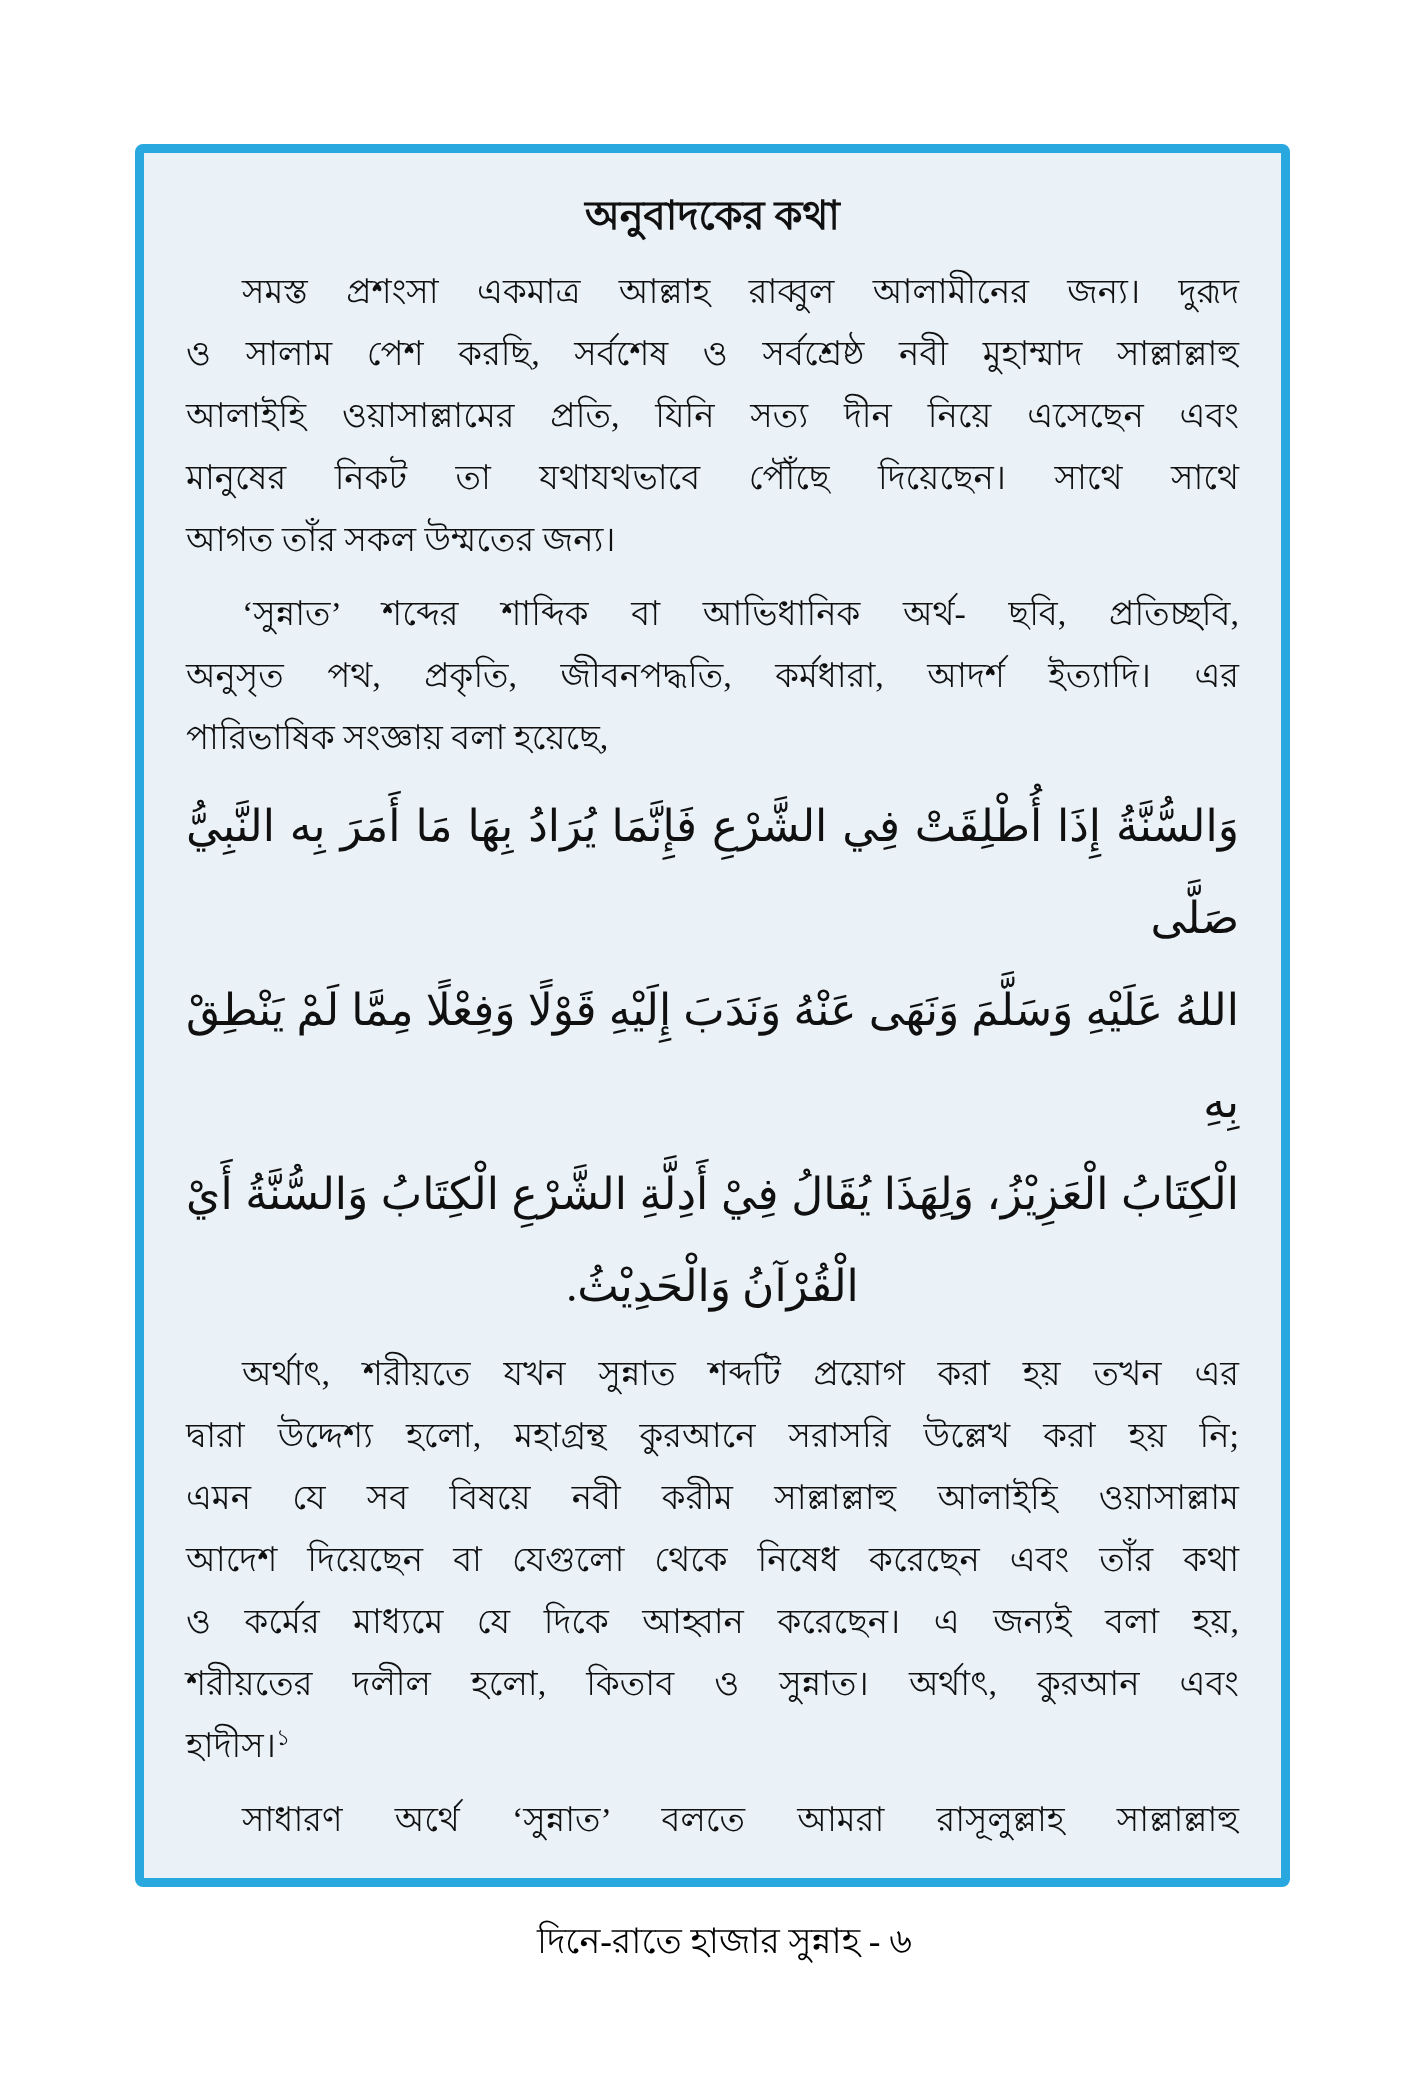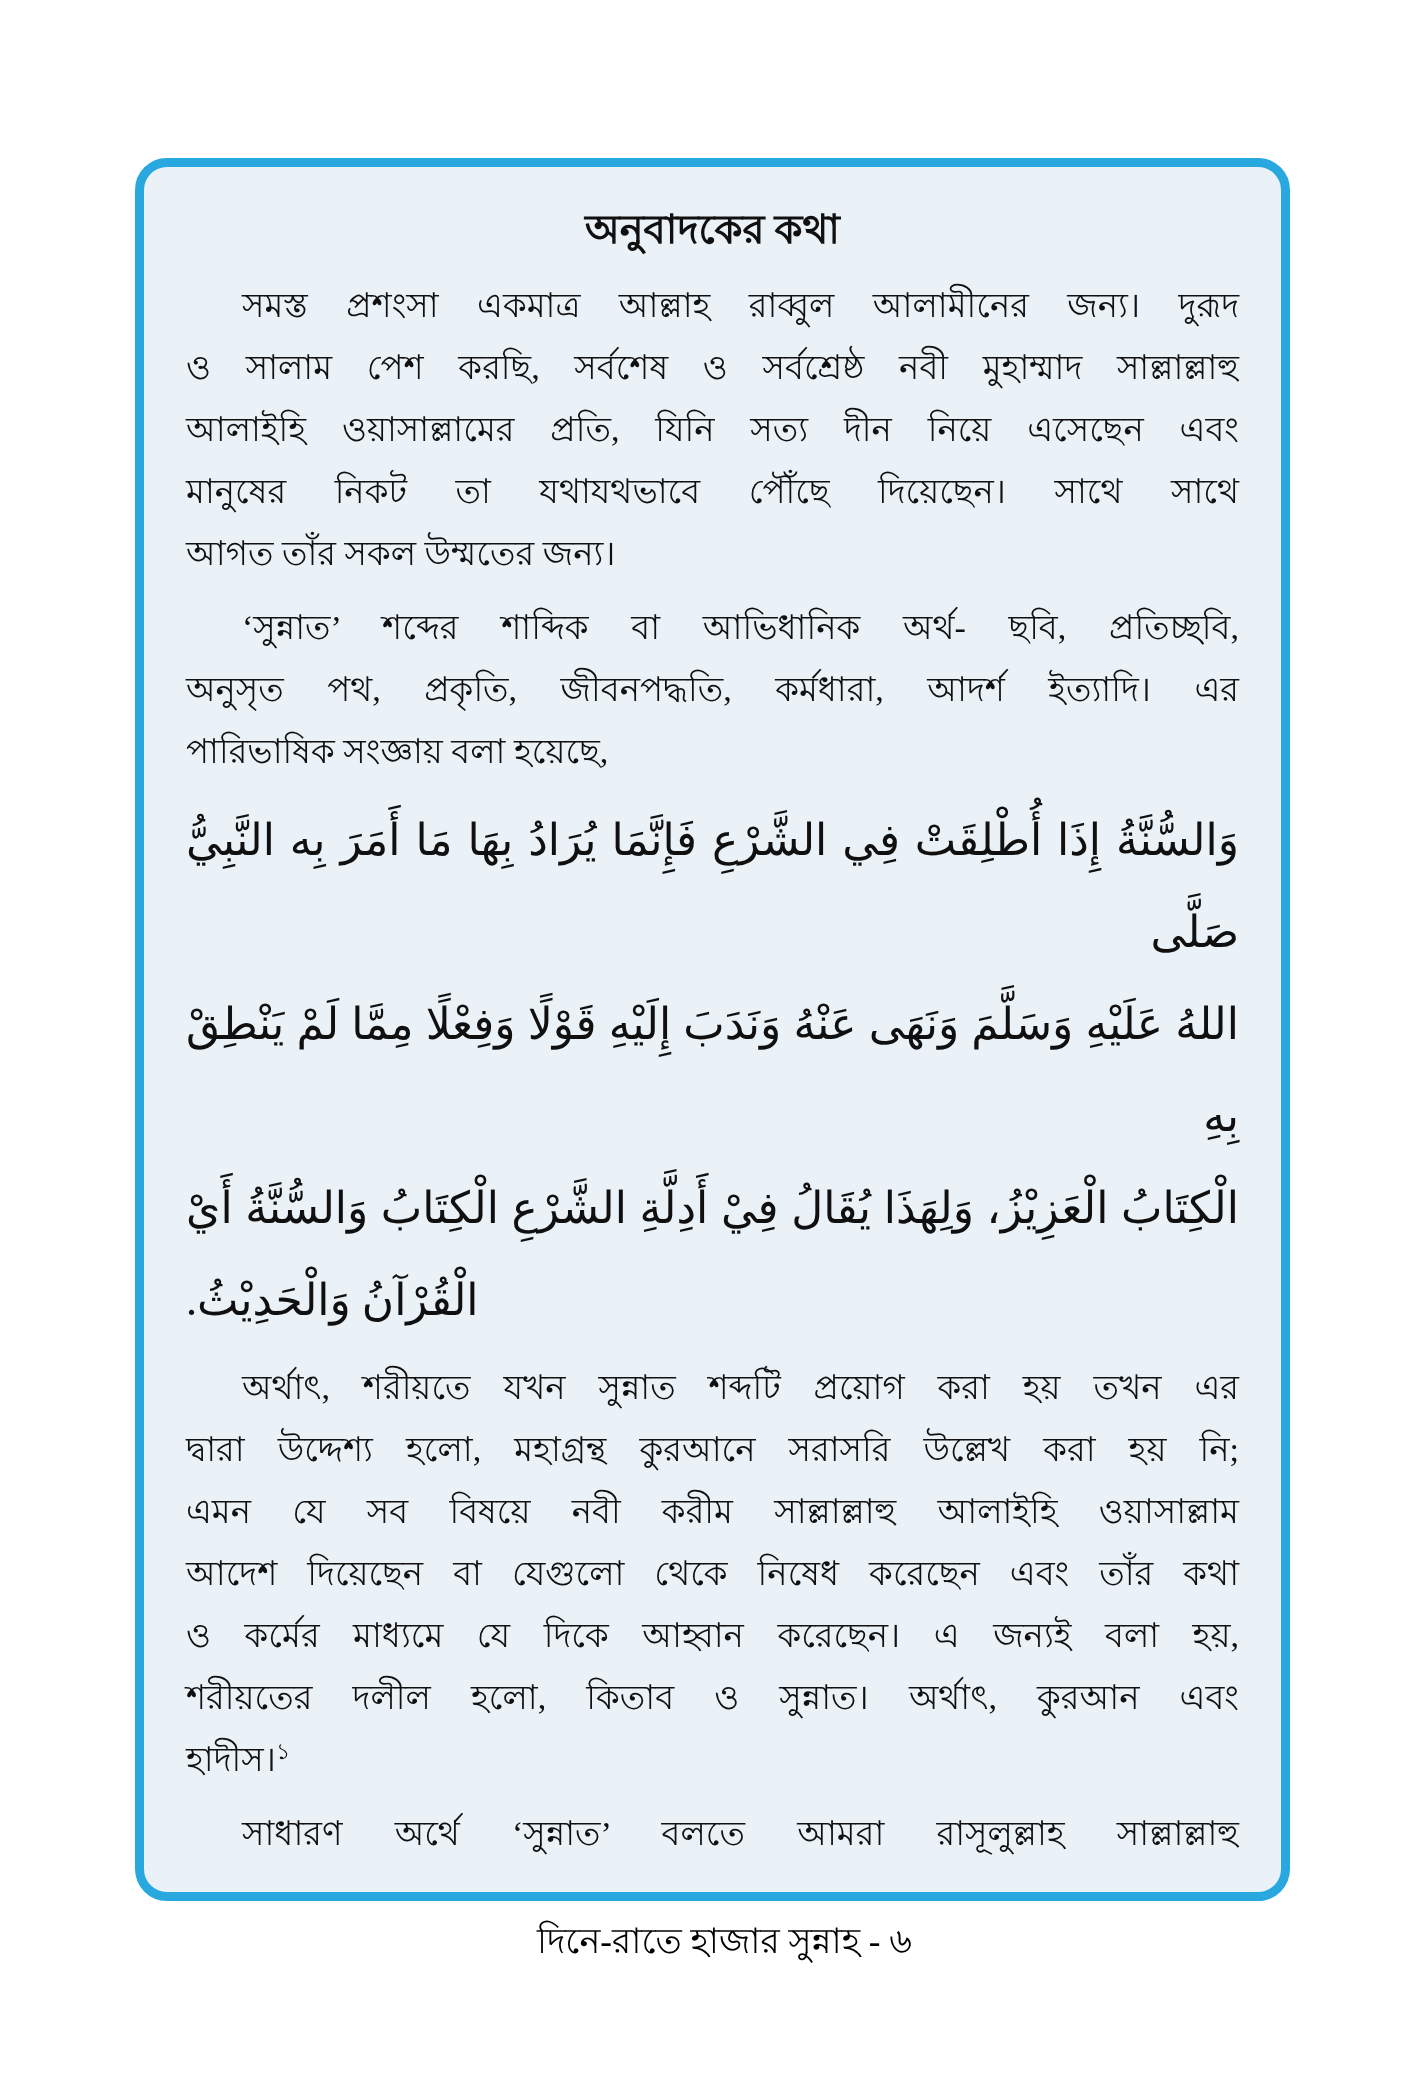--- a/index.html
+++ b/index.html
@@ -8,26 +8,26 @@
     width: 1425px;
     height: 2100px;
     margin: 0 auto;
     background: #ffffff;
     font-family: "Liberation Serif", "DejaVu Serif", serif;
     color: #101010;
   }
   .frame {
     position: absolute;
     left: 135px;
-    top: 158px;
+    top: 144px;
     width: 1155px;
     height: 1743px;
     box-sizing: border-box;
     border: 9px solid #29a8e0;
-    border-radius: 32px;
+    border-radius: 8px;
     background: #eaf2f8;
     padding: 36px 42px 0 42px;
     overflow: hidden;
   }
   .title {
     margin: 0 0 18px 0;
     text-align: center;
     font-size: 40px;
     line-height: 54px;
     font-weight: 600;
@@ -38,21 +38,21 @@
   .para.bn .line.last { text-align-last: auto; }
   .para.bn.indent .line:first-child { text-indent: 56px; }
   .para.ar {
     direction: rtl;
     font-size: 44px;
     line-height: 92px;
     margin: 4px 0 10px 0;
     font-family: Liberation Serif, serif;
   }
   .para.ar .line { text-align: justify; text-align-last: justify; }
-  .para.ar .line.last { text-align-last: auto; text-align: left; }
+  .para.ar .line.last { text-align-last: auto; text-align: center; }
   sup.fnref { font-size: 22px; line-height: 0; }
   .page-footer {
     position: absolute;
     left: 12px;
     top: 1916px;
     width: 100%;
     text-align: center;
     font-size: 35px;
     line-height: 52px;
     color: #000000;

